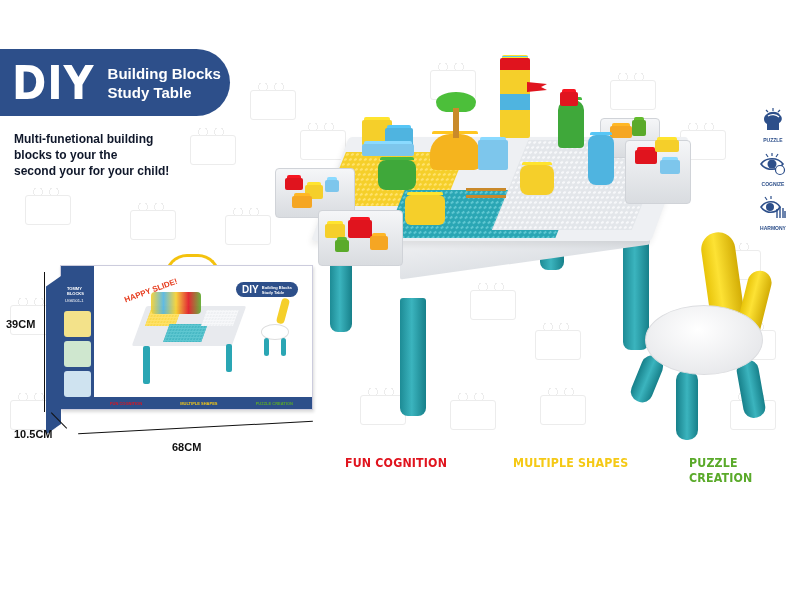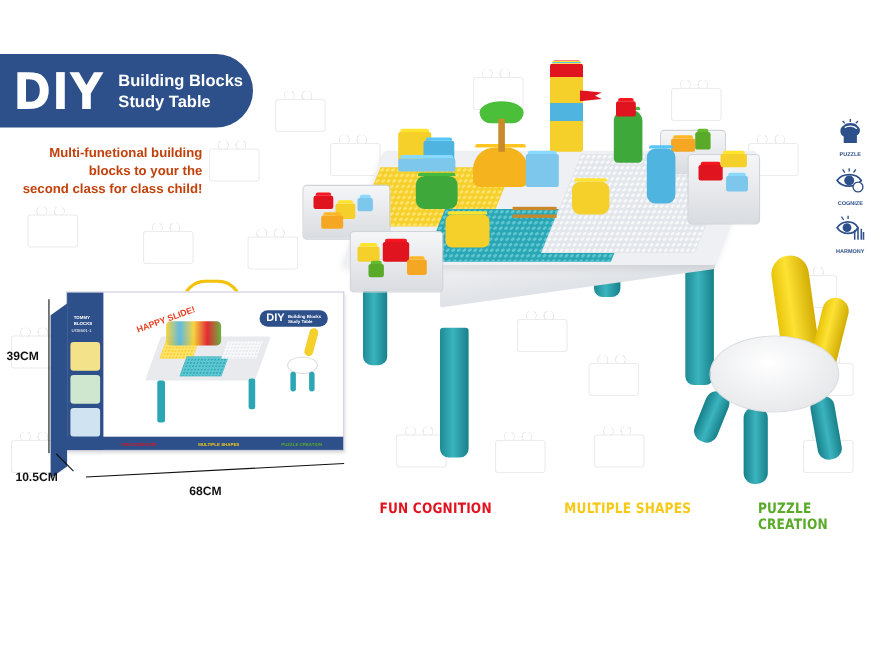--- a/index.html
+++ b/index.html
@@ -6,21 +6,21 @@
   body { width: 800px; height: 600px; background: #ffffff; position: relative; overflow: hidden; font-family: "Liberation Sans", sans-serif; }
   .bg-brick { position: absolute; width: 46px; height: 30px; border: 1.5px solid #ececec; border-radius: 3px; }
   .bg-brick::before { content: ""; position: absolute; left: 6px; top: -8px; width: 30px; height: 8px;
      background: radial-gradient(circle at 6px 4px, transparent 4px, #ececec 4px, #ececec 5px, transparent 5px),
                  radial-gradient(circle at 22px 4px, transparent 4px, #ececec 4px, #ececec 5px, transparent 5px); }
 
   .banner { position: absolute; left: 0; top: 49px; width: 230px; height: 67px; background: #2d4f8a; border-radius: 0 36px 36px 0; display: flex; align-items: center; padding-left: 12px; }
   .banner-diy { color: #fff; font-weight: bold; font-size: 46px; letter-spacing: 1px; font-family: "DejaVu Sans", sans-serif; transform: scaleX(0.9); transform-origin: left; margin-right: 4px; }
   .banner-sub { color: #fff; font-weight: bold; font-size: 15px; line-height: 19px; font-family: "Liberation Sans", sans-serif; }
 
-  .tagline { position: absolute; left: 14px; top: 131px; width: 170px; text-align: right; color: #c2410c; font-weight: bold; font-size: 12px; line-height: 16px; }
+  .tagline { position: absolute; left: 14px; top: 131px; width: 170px; text-align: left; color: #0f172a; font-weight: bold; font-size: 12px; line-height: 16px; }
 
   .box { position: absolute; left: 60px; top: 265px; width: 253px; height: 145px; background: #fff; border: 1px solid #ccd; box-shadow: 1px 2px 3px rgba(0,0,0,0.15); }
   .box-side { position: absolute; left: -15px; top: 10px; width: 15px; height: 148px; background: #2d4f8a; transform: skewY(-35deg); transform-origin: right top; }
   .box-spine { position: absolute; left: 0; top: 0; width: 33px; height: 100%; background: #2d4f8a; }
   .box-bottom-band { position: absolute; left: 0; bottom: 0; width: 100%; height: 12px; background: #2d4f8a; display: flex; justify-content: space-around; align-items: center; padding-left: 30px; }
   .box-bottom-band span { font-size: 4px; font-weight: bold; }
   .box-handle { position: absolute; left: 165px; top: 254px; width: 55px; height: 22px; border: 3px solid #f4c20d; border-bottom: none; border-radius: 30px 30px 0 0; }
   .box-logo { position: absolute; right: 14px; top: 16px; background: #2d4f8a; color: #fff; border-radius: 10px; padding: 2px 6px; font-size: 10px; font-weight: bold; display: flex; gap: 3px; align-items: center; }
   .box-logo small { font-size: 4px; line-height: 5px; }
   .box-tag { position: absolute; left: 6px; top: 20px; color: #fff; font-size: 4px; font-weight: bold; }
@@ -82,21 +82,21 @@
   <span class="banner-diy">DIY</span>
   <div>
     <div class="banner-sub">Building Blocks</div>
     <div class="banner-sub">Study Table</div>
   </div>
 </div>
 
 <div class="tagline">
   <div>Multi-funetional building</div>
   <div>blocks to your the</div>
-  <div>second class for class child!</div>
+  <div>second your for your child!</div>
 </div>
 
 <div class="box-handle"></div>
 <div class="box">
   <div class="box-side"></div>
   <div class="box-spine">
     <div class="box-tag">TOMMY BLOCKS</div>
     <div class="box-code" style="color:#fff">UG6501-1</div>
     <div class="box-thumb" style="top:45px;background:#f3e28a"></div>
     <div class="box-thumb" style="top:75px;background:#cfe7cf"></div>

